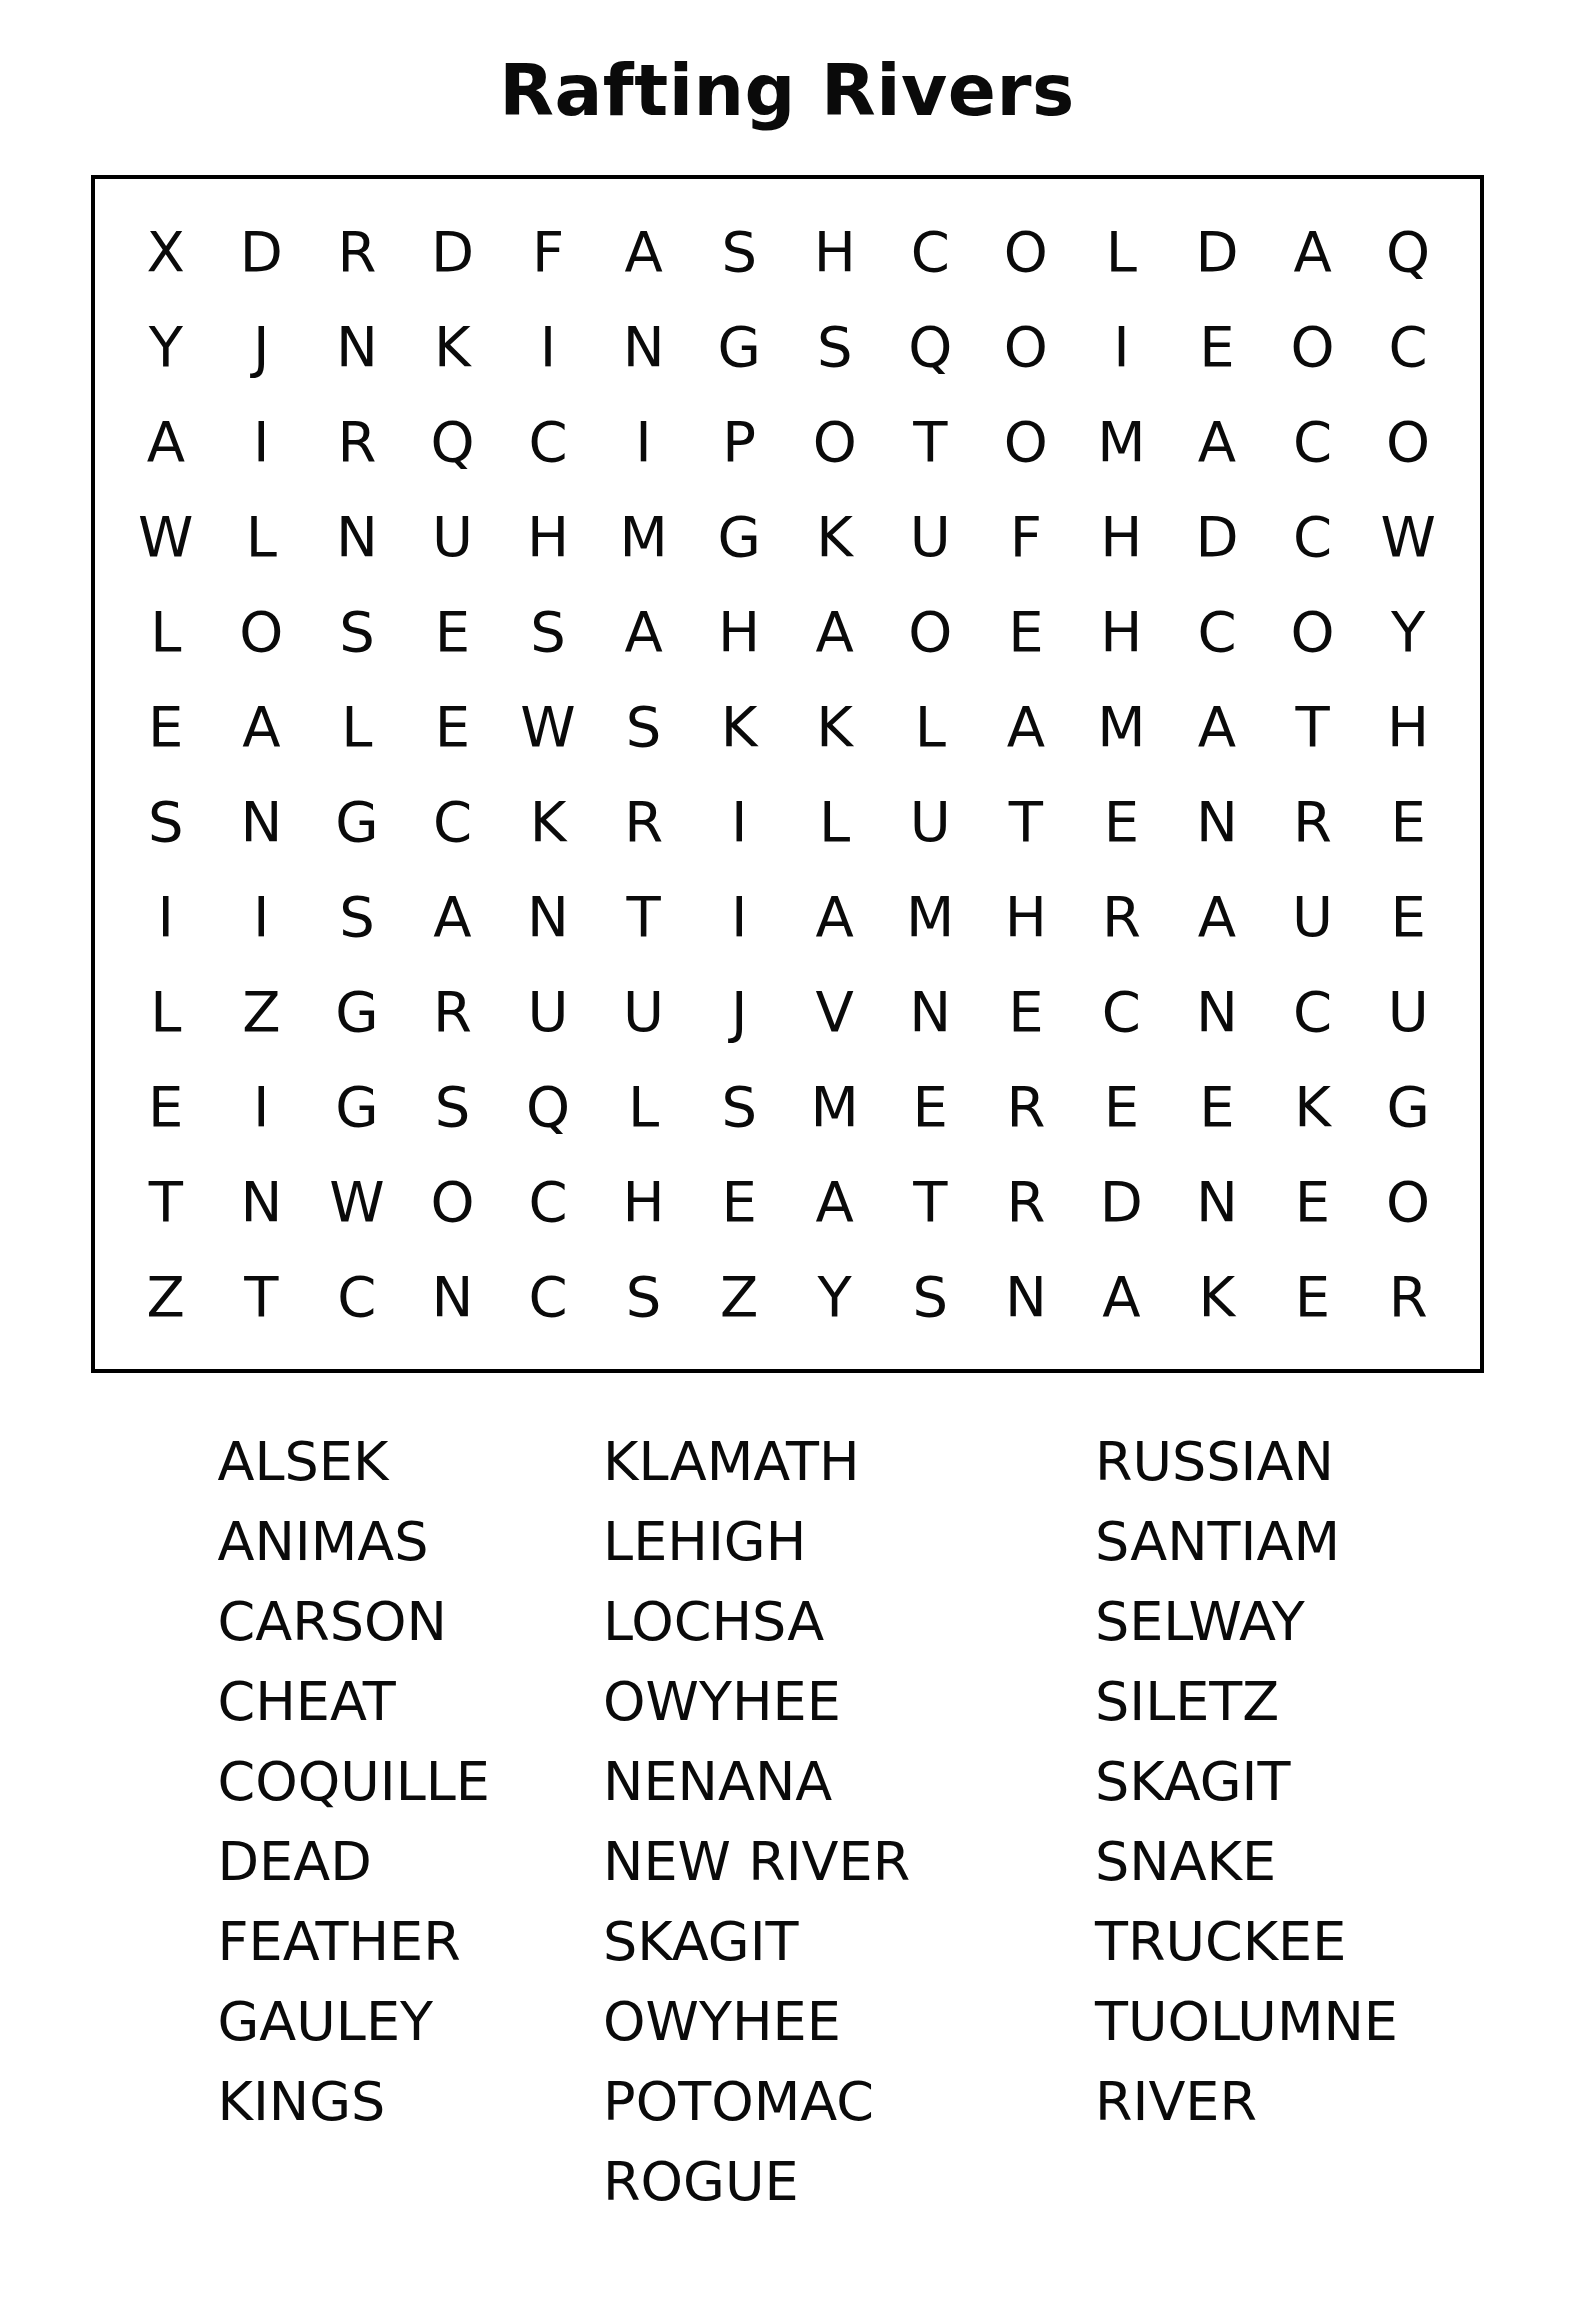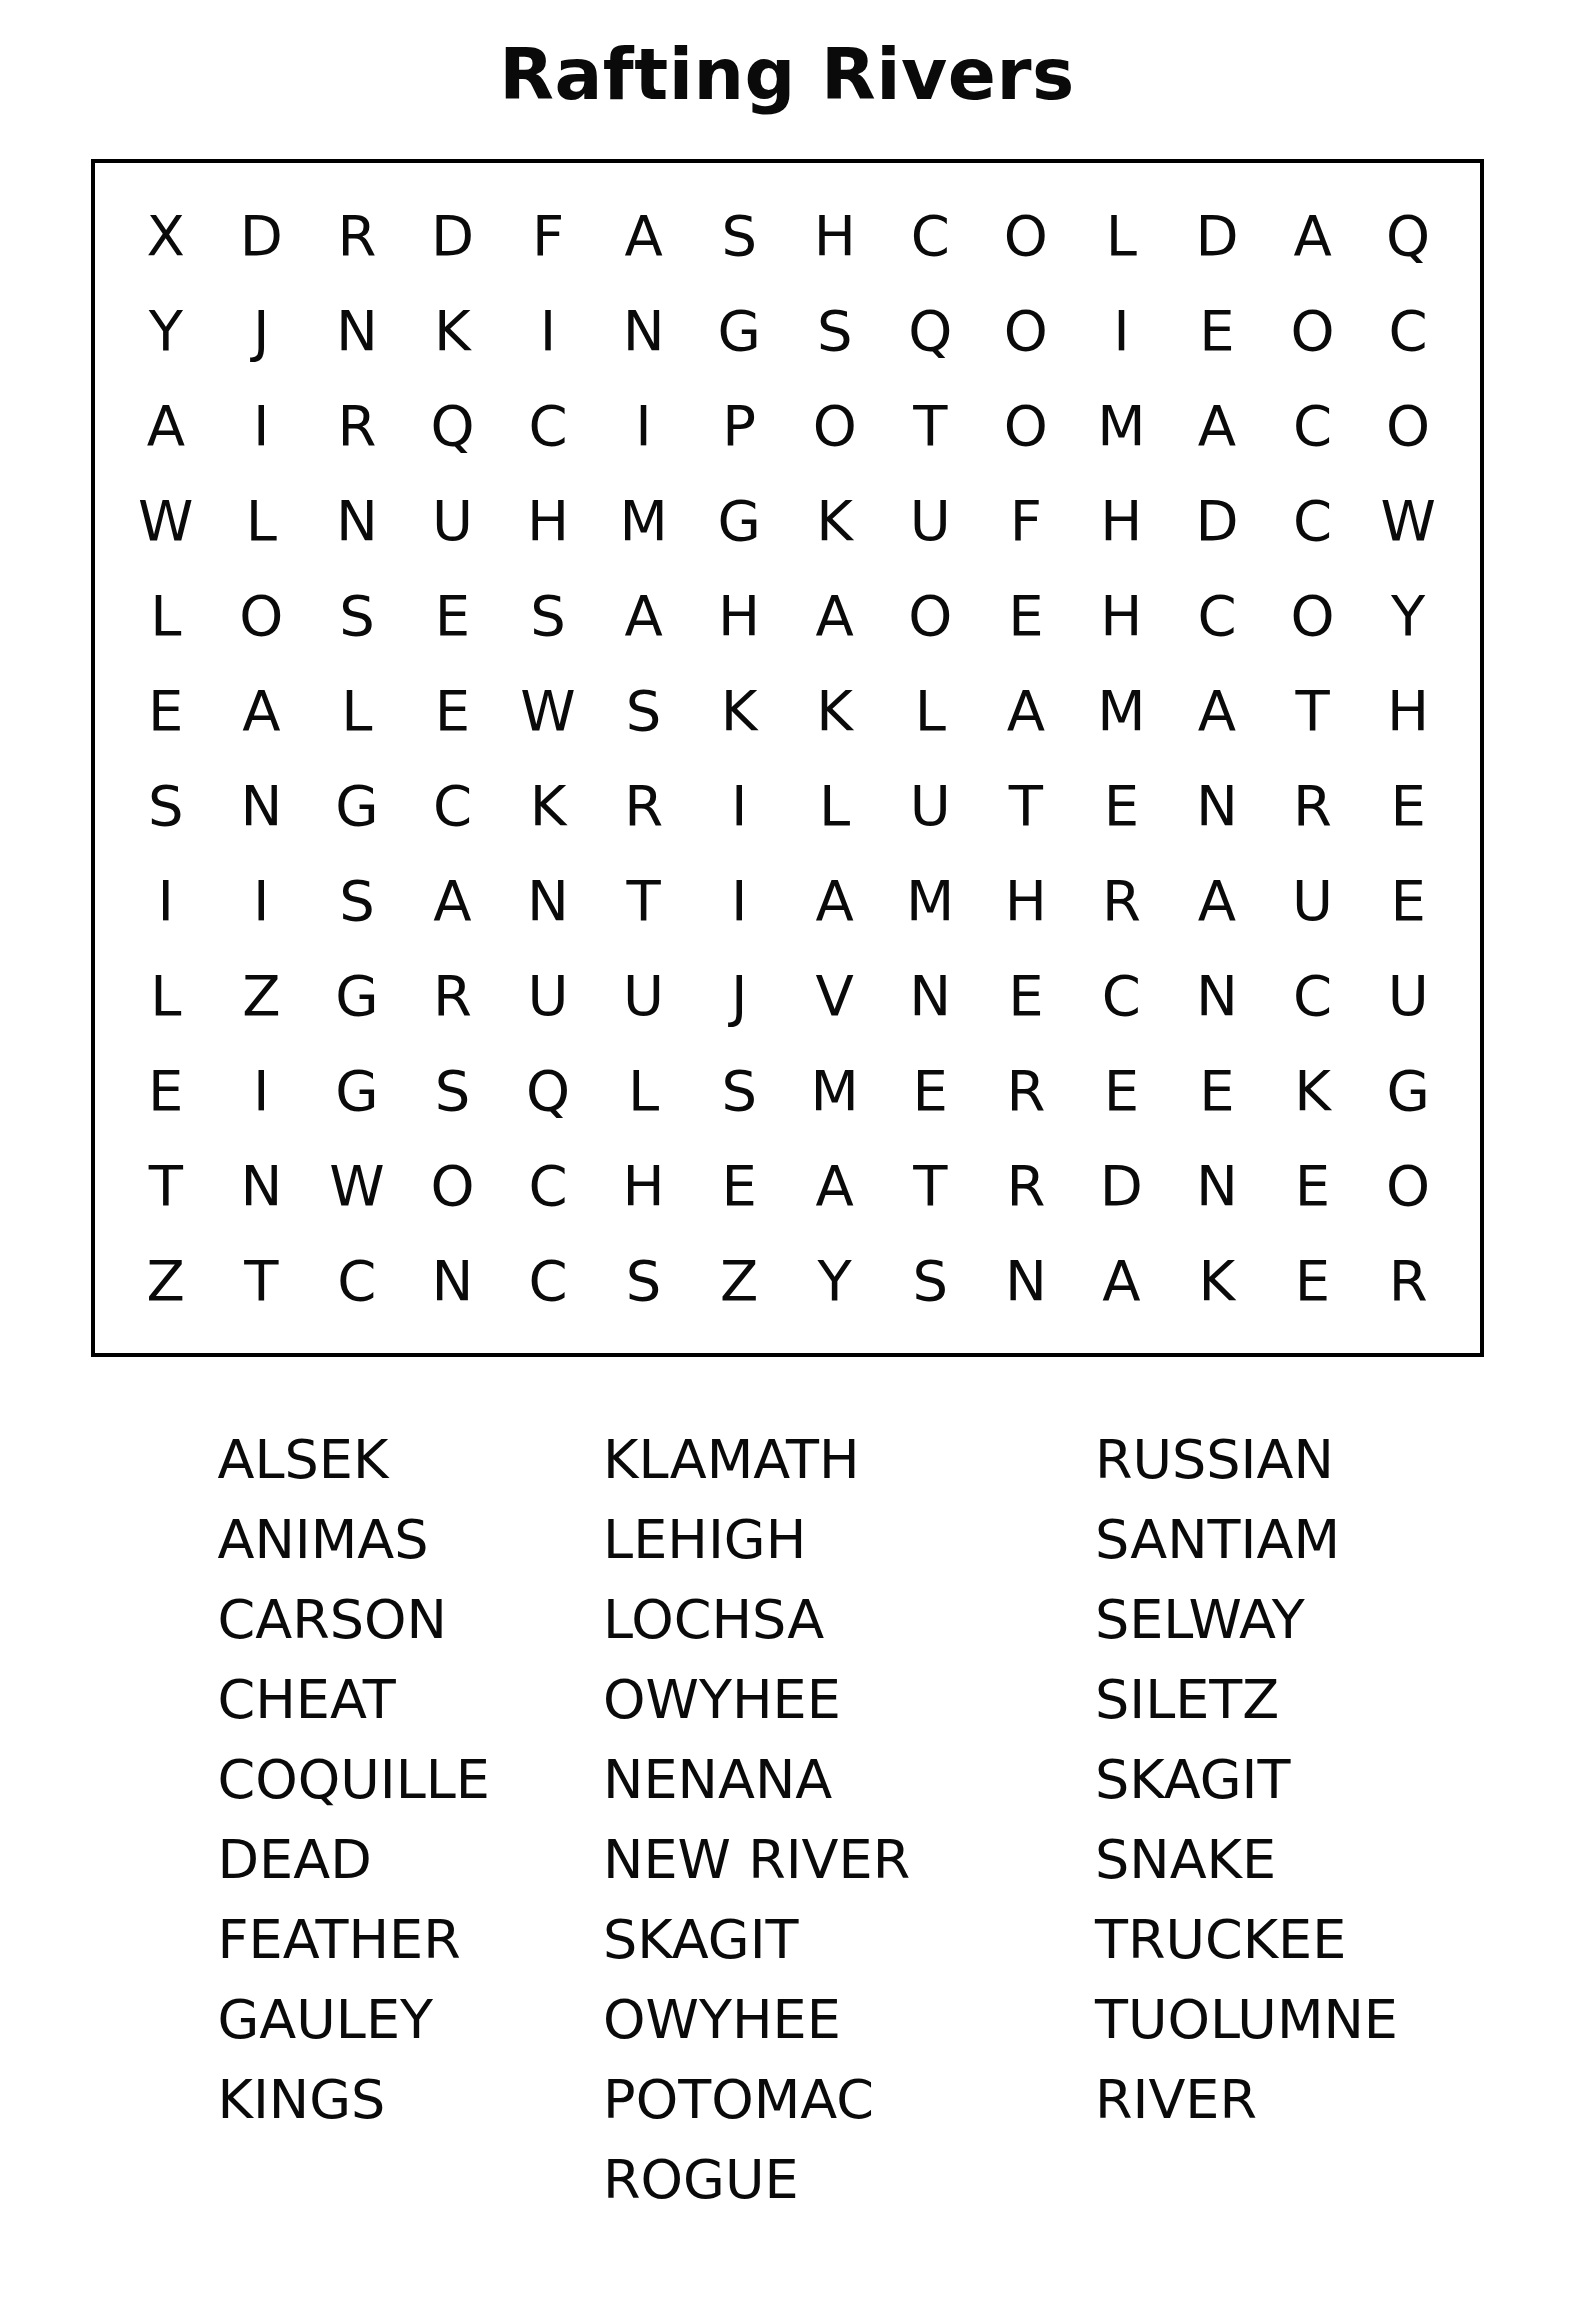--- a/index.html
+++ b/index.html
@@ -12,21 +12,21 @@
     height: 2316px;
     font-family: "DejaVu Sans", sans-serif;
     color: #111111;
     position: relative;
     overflow: hidden;
   }
   .page {
     width: 1574px;
     height: 2316px;
     box-sizing: border-box;
-    padding: 0;
+    padding: 16px;
     position: relative;
   }
   .title {
     text-align: center;
     font-family: "DejaVu Sans", sans-serif;
     font-weight: bold;
     font-size: 71px;
     letter-spacing: 0.5px;
     margin: 0;
     padding-top: 33px;
@@ -50,21 +50,21 @@
     vertical-align: middle;
     font-size: 56px;
     font-family: "DejaVu Sans", sans-serif;
     font-weight: normal;
     color: #0a0a0a;
     height: 95px;
     padding: 0;
     line-height: 95px;
   }
   .words {
-    margin: 63px auto 0 auto;
+    margin: 49px auto 0 auto;
     width: 1357px;
     display: flex;
     justify-content: flex-start;
     gap: 16px;
   }
   .word-col {
     width: 479px;
     box-sizing: border-box;
   }
   .word-col:first-child { padding-left: 109px; width: 488px; }

